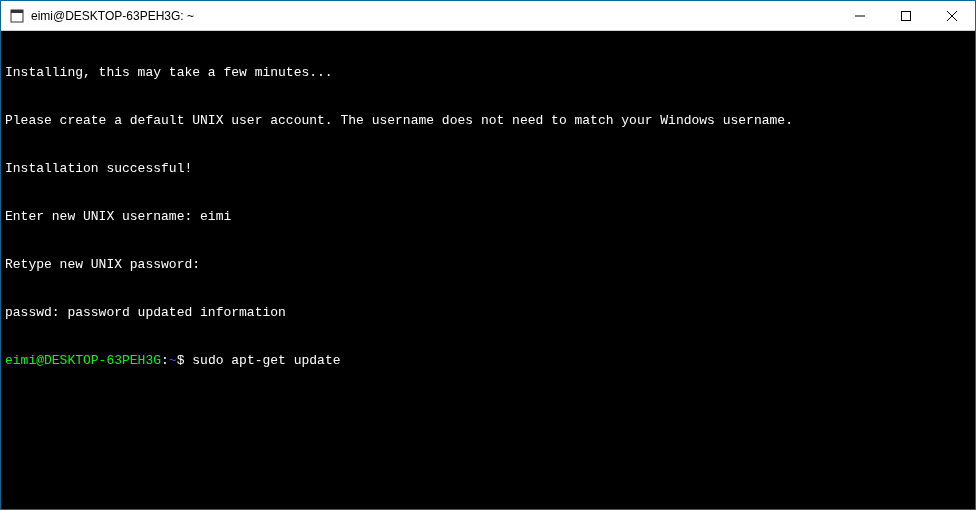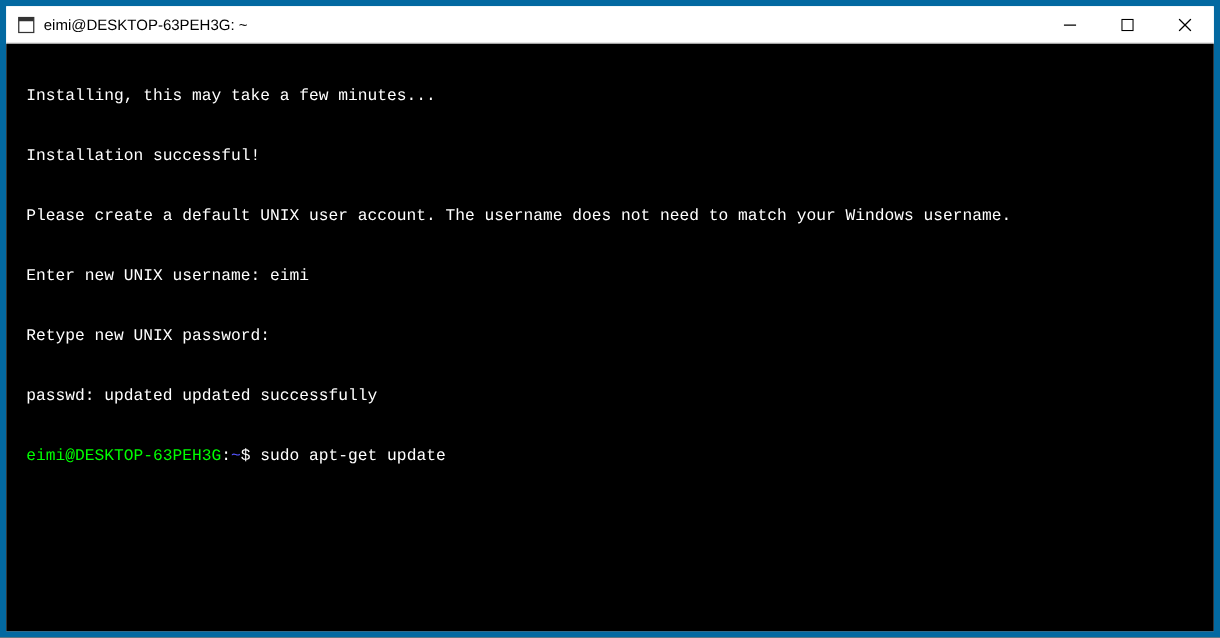--- a/index.html
+++ b/index.html
@@ -11,21 +11,21 @@
       font-family: "Consolas", "Courier New", monospace;
       font-size: 13px;
       background: #ffffff;
       overflow: hidden;
     }
     .window {
       width: 976px;
       height: 510px;
       display: flex;
       flex-direction: column;
-      border: 5px solid #0369a1;
+      border: 1px solid #0369a1;
     }
     .titlebar {
       height: 30px;
       background: #ffffff;
       display: flex;
       align-items: center;
       padding: 0 0 0 8px;
       border-bottom: 1px solid #d0d0d0;
       font-family: "Segoe UI", Arial, sans-serif;
       font-size: 12px;
@@ -52,21 +52,21 @@
       display: flex;
       align-items: center;
       justify-content: center;
       font-family: "Segoe UI", Arial, sans-serif;
       font-size: 11px;
     }
     .terminal {
       flex: 1;
       background: #000000;
       color: #ffffff;
-      padding: 2px 16px;
+      padding: 2px 4px;
       overflow: hidden;
       line-height: 16px;
       white-space: pre;
       position: relative;
     }
     .line {
       white-space: pre;
       min-height: 16px;
     }
     .prompt-user {
@@ -103,25 +103,25 @@
         <svg width="10" height="10" viewBox="0 0 10 10">
             <line x1="0" y1="0" x2="10" y2="10" stroke="#000" stroke-width="1"></line>
             <line x1="10" y1="0" x2="0" y2="10" stroke="#000" stroke-width="1"></line>
           </svg>
       </div>
     </div>
   </div>
 
   <div class="terminal">
     <div class="line">Installing, this may take a few minutes...</div>
+    <div class="line">Please create a default UNIX user account. The username does not need to match your Windows username.</div>
     <div class="line">Installation successful!</div>
-    <div class="line">Please create a default UNIX user account. The username does not need to match your Windows username.</div>
     <div class="line">Enter new UNIX username: eimi</div>
     <div class="line">Retype new UNIX password:</div>
-    <div class="line">passwd: updated updated successfully</div>
+    <div class="line">passwd: password updated information</div>
     <div class="line"><span class="prompt-user">eimi@DESKTOP-63PEH3G</span><span>:</span><span class="prompt-path">~</span><span>$</span> <span>sudo apt-get update</span></div>
     
     
     
     
     
     
     
     
     

